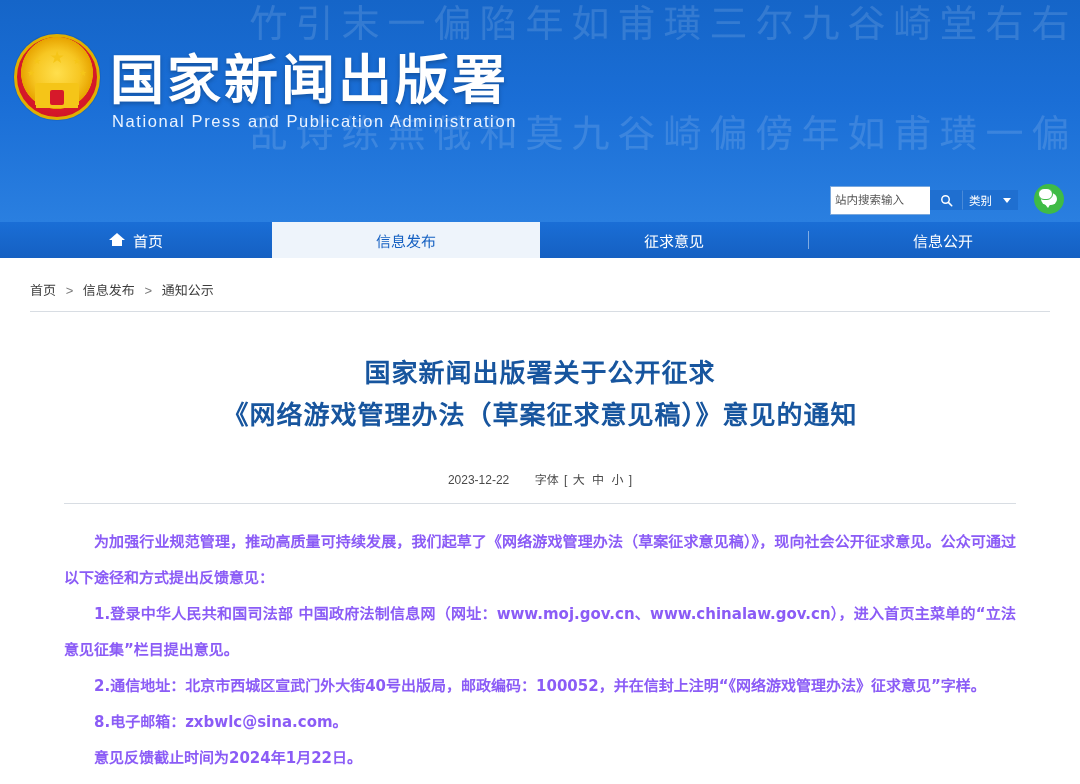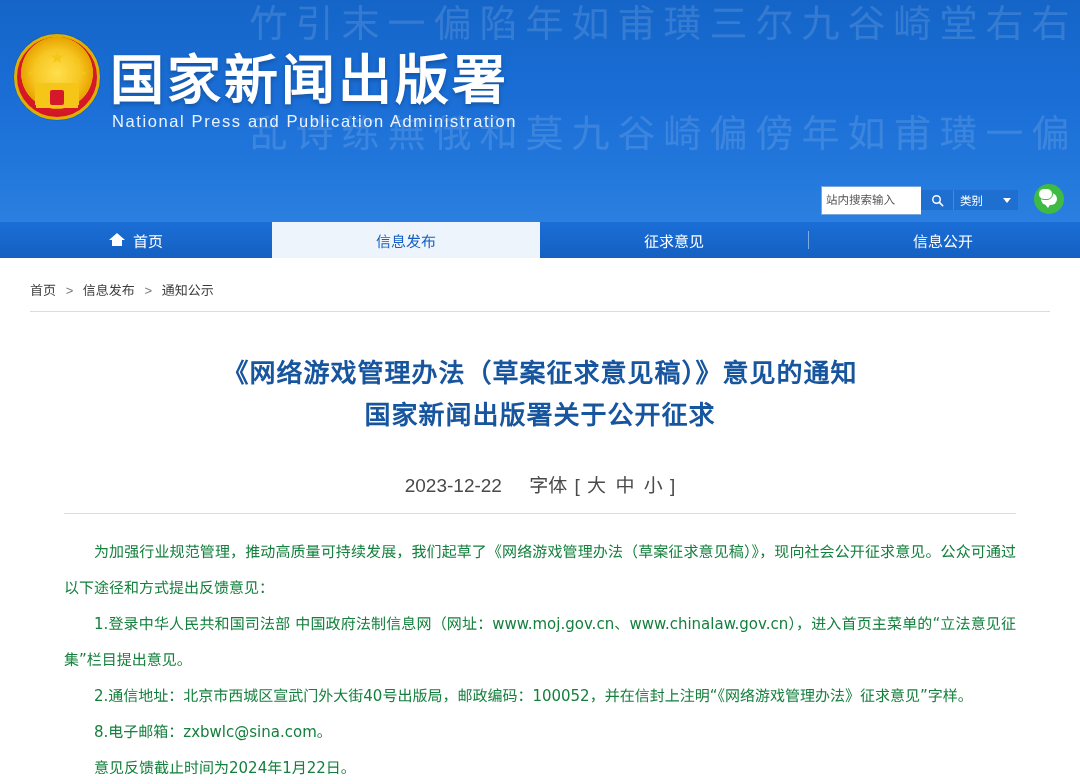--- a/index.html
+++ b/index.html
@@ -158,21 +158,21 @@
   .search-btn svg { display: block; }
   .cat-btn {
     height: 20px;
     background: #1f6fd0;
     border: 1px solid #1f6fd0;
     border-left: 1px solid #4a8ad8;
     color: #fff;
     font-size: 11.5px;
     display: flex;
     align-items: center;
-    gap: 20px;
+    gap: 11px;
     padding: 0 6px;
     cursor: pointer;
     box-sizing: border-box;
   }
   .caret-down {
     width: 0; height: 0;
     border-left: 4px solid transparent;
     border-right: 4px solid transparent;
     border-top: 5px solid #ffffff;
   }
@@ -294,37 +294,38 @@
   .doc-title {
     color: #17559e;
     font-family: "DejaVu Serif", "Liberation Serif", serif;
     font-size: 26px;
     font-weight: 700;
     line-height: 42px;
     letter-spacing: 1px;
   }
   .meta {
     text-align: center;
-    font-size: 19px;
+    font-size: 12px;
     color: #4a4a4a;
     padding: 34px 0 16px 0;
     border-bottom: 1px solid #d8dde3;
     margin: 0 0 0 0;
   }
   .meta .date { margin-right: 22px; }
   .meta .fs-label { margin-right: 2px; }
   .meta .fs-opt { cursor: pointer; margin: 0 2px; }
 
   .body-text {
     padding-top: 20px;
     font-family: "DejaVu Sans", "Liberation Sans", sans-serif;
     font-size: 15px;
-    color: #15803d;
+    color: #8b5cf6;
     line-height: 36px;
     text-align: justify;
+    font-weight: bold;
   }
   .body-text p { margin: 0; text-indent: 2em; }
 </style>
 </head>
 <body>
 
 <div class="header">
   <div class="calligraphy">右 偏 右 一 堂 璜 崎 甫 谷 如 九 年
 尔 傍 三 偏 璜 崎 甫 谷 如 九 年 莫
 陷 和 偏 俄 一 無 末 练 引 诗 竹 乱</div>
@@ -386,22 +387,22 @@
     <a>首页</a>
     <span class="sep">&gt;</span>
     <a>信息发布</a>
     <span class="sep">&gt;</span>
     <a>通知公示</a>
   </div>
 </div>
 
 <div class="article">
   <div class="title-block">
+    <div class="doc-title">国家新闻出版署关于公开征求</div>
     <div class="doc-title">《网络游戏管理办法（草案征求意见稿）》意见的通知</div>
-    <div class="doc-title">国家新闻出版署关于公开征求</div>
   </div>
 
   <div class="meta">
     <span class="date">2023-12-22</span>
     <span class="fs-label">字体</span>
     <span>[</span>
     <span class="fs-opt">大</span>
     <span class="fs-opt">中</span>
     <span class="fs-opt">小</span>
     <span>]</span>

